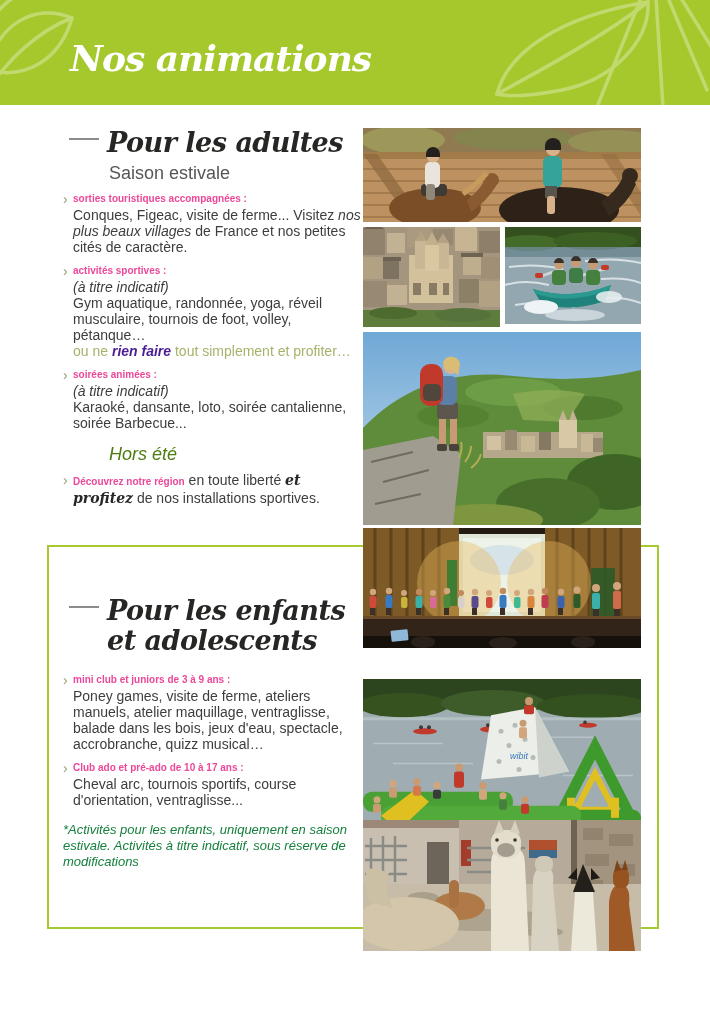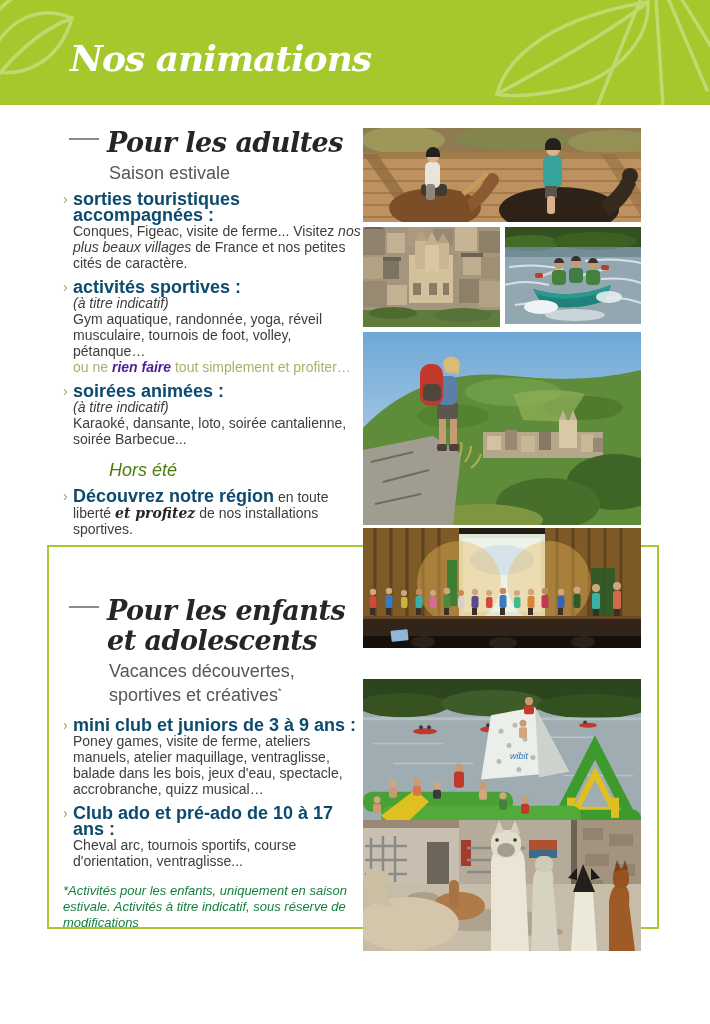--- a/index.html
+++ b/index.html
@@ -15,21 +15,21 @@
 
   
   .txtcol{position:absolute;width:300px;}
   .h-row{display:flex;align-items:flex-start;}
   .dash{width:40px;flex:0 0 40px;color:#8c8c8c;font-size:30px;line-height:26px;padding-left:6px;box-sizing:border-box;}
   .script-h{margin:4px;font-family:"DejaVu Serif",serif;font-style:italic;font-weight:700;
         font-size:27px;line-height:30px;color:#262624;letter-spacing:-0.5px;}
   .subtitle{margin:1px 0 0 46px;font-size:18px;line-height:20px;color:#565655;}
   .item{position:relative;padding-left:10px;margin-top:8px;}
   .marker{position:absolute;left:0;top:0;color:#97a06e;font-size:14px;line-height:16px;}
-  .label{font-weight:700;color:#0c4a6e;font-size:18px;line-height:16px;}
+  .label{font-weight:700;color:#ec4899;font-size:10px;line-height:16px;}
   .body{font-size:14px;line-height:16px;color:#3d3d3c;}
   .note{font-style:italic;}
   .green{color:#a3b46a;}
   .green-script{font-family:Liberation Sans, sans-serif;font-style:italic;font-weight:700;color:#4c1d95;margin-top:48px;}
   .dark-script{font-family:"DejaVu Serif",serif;font-style:italic;font-weight:700;color:#262624;}
   .midhead{margin:13px 0 0 46px;font-style:italic;font-size:18px;line-height:20px;color:#4d7c0f;}
   .footnote{margin-top:14px;font-style:italic;font-size:13px;line-height:16px;color:#15803d;width:300px;}
   sup{font-size:9px;}
 
   
@@ -98,21 +98,20 @@
     </div>
   </section>
 
   <div class="kids-frame"></div>
 
   <section class="txtcol" style="left:63px;top:592px;">
     <div class="h-row">
       <span class="dash">—</span>
       <h2 class="script-h"><span>Pour les enfants</span><br><span>et adolescents</span></h2>
     </div>
-    <p class="subtitle"><span>Vacances découvertes,</span><br><span>sportives et créatives</span><sup>*</sup></p>
 
     <div class="item" style="margin-top:12px;">
       <span class="marker">›</span>
       <div class="label">mini club et juniors de 3 à 9 ans :</div>
       <div class="body">Poney games, visite de ferme, ateliers manuels, atelier maquillage, ventraglisse, balade dans les bois, jeux d'eau, spectacle, accrobranche, quizz musical…</div>
     </div>
 
     <div class="item">
       <span class="marker">›</span>
       <div class="label">Club ado et pré-ado de 10 à 17 ans :</div>

